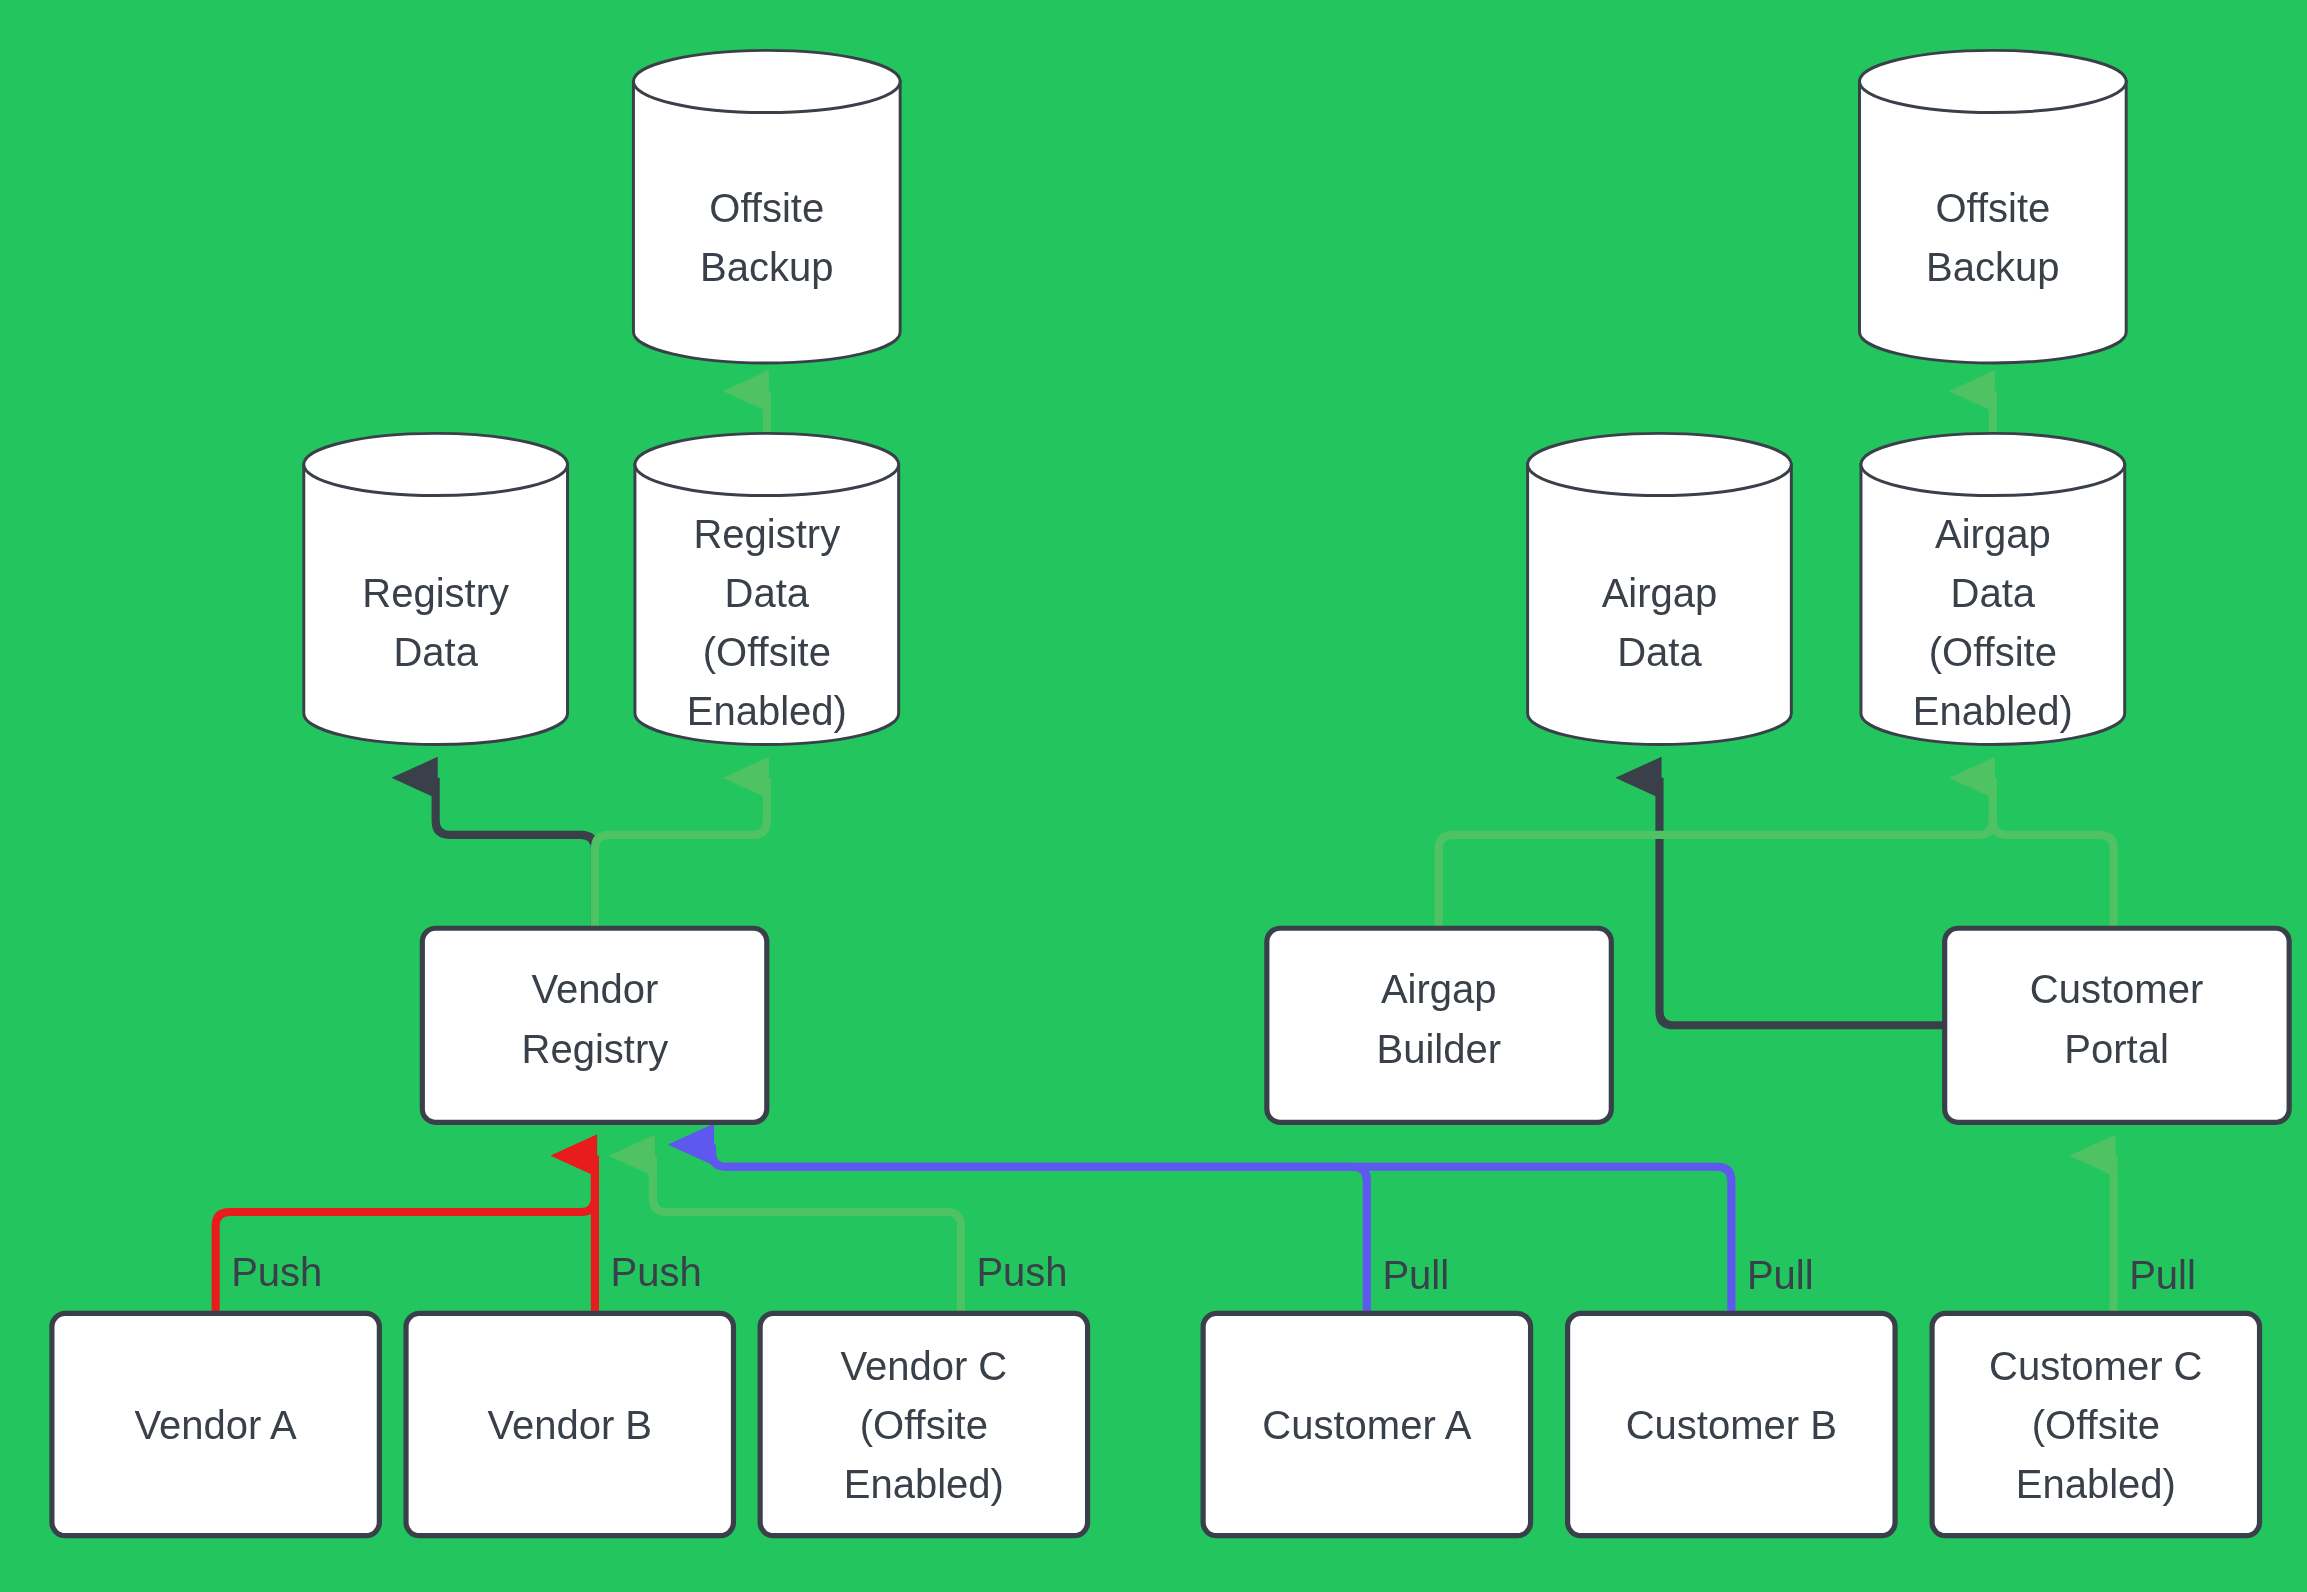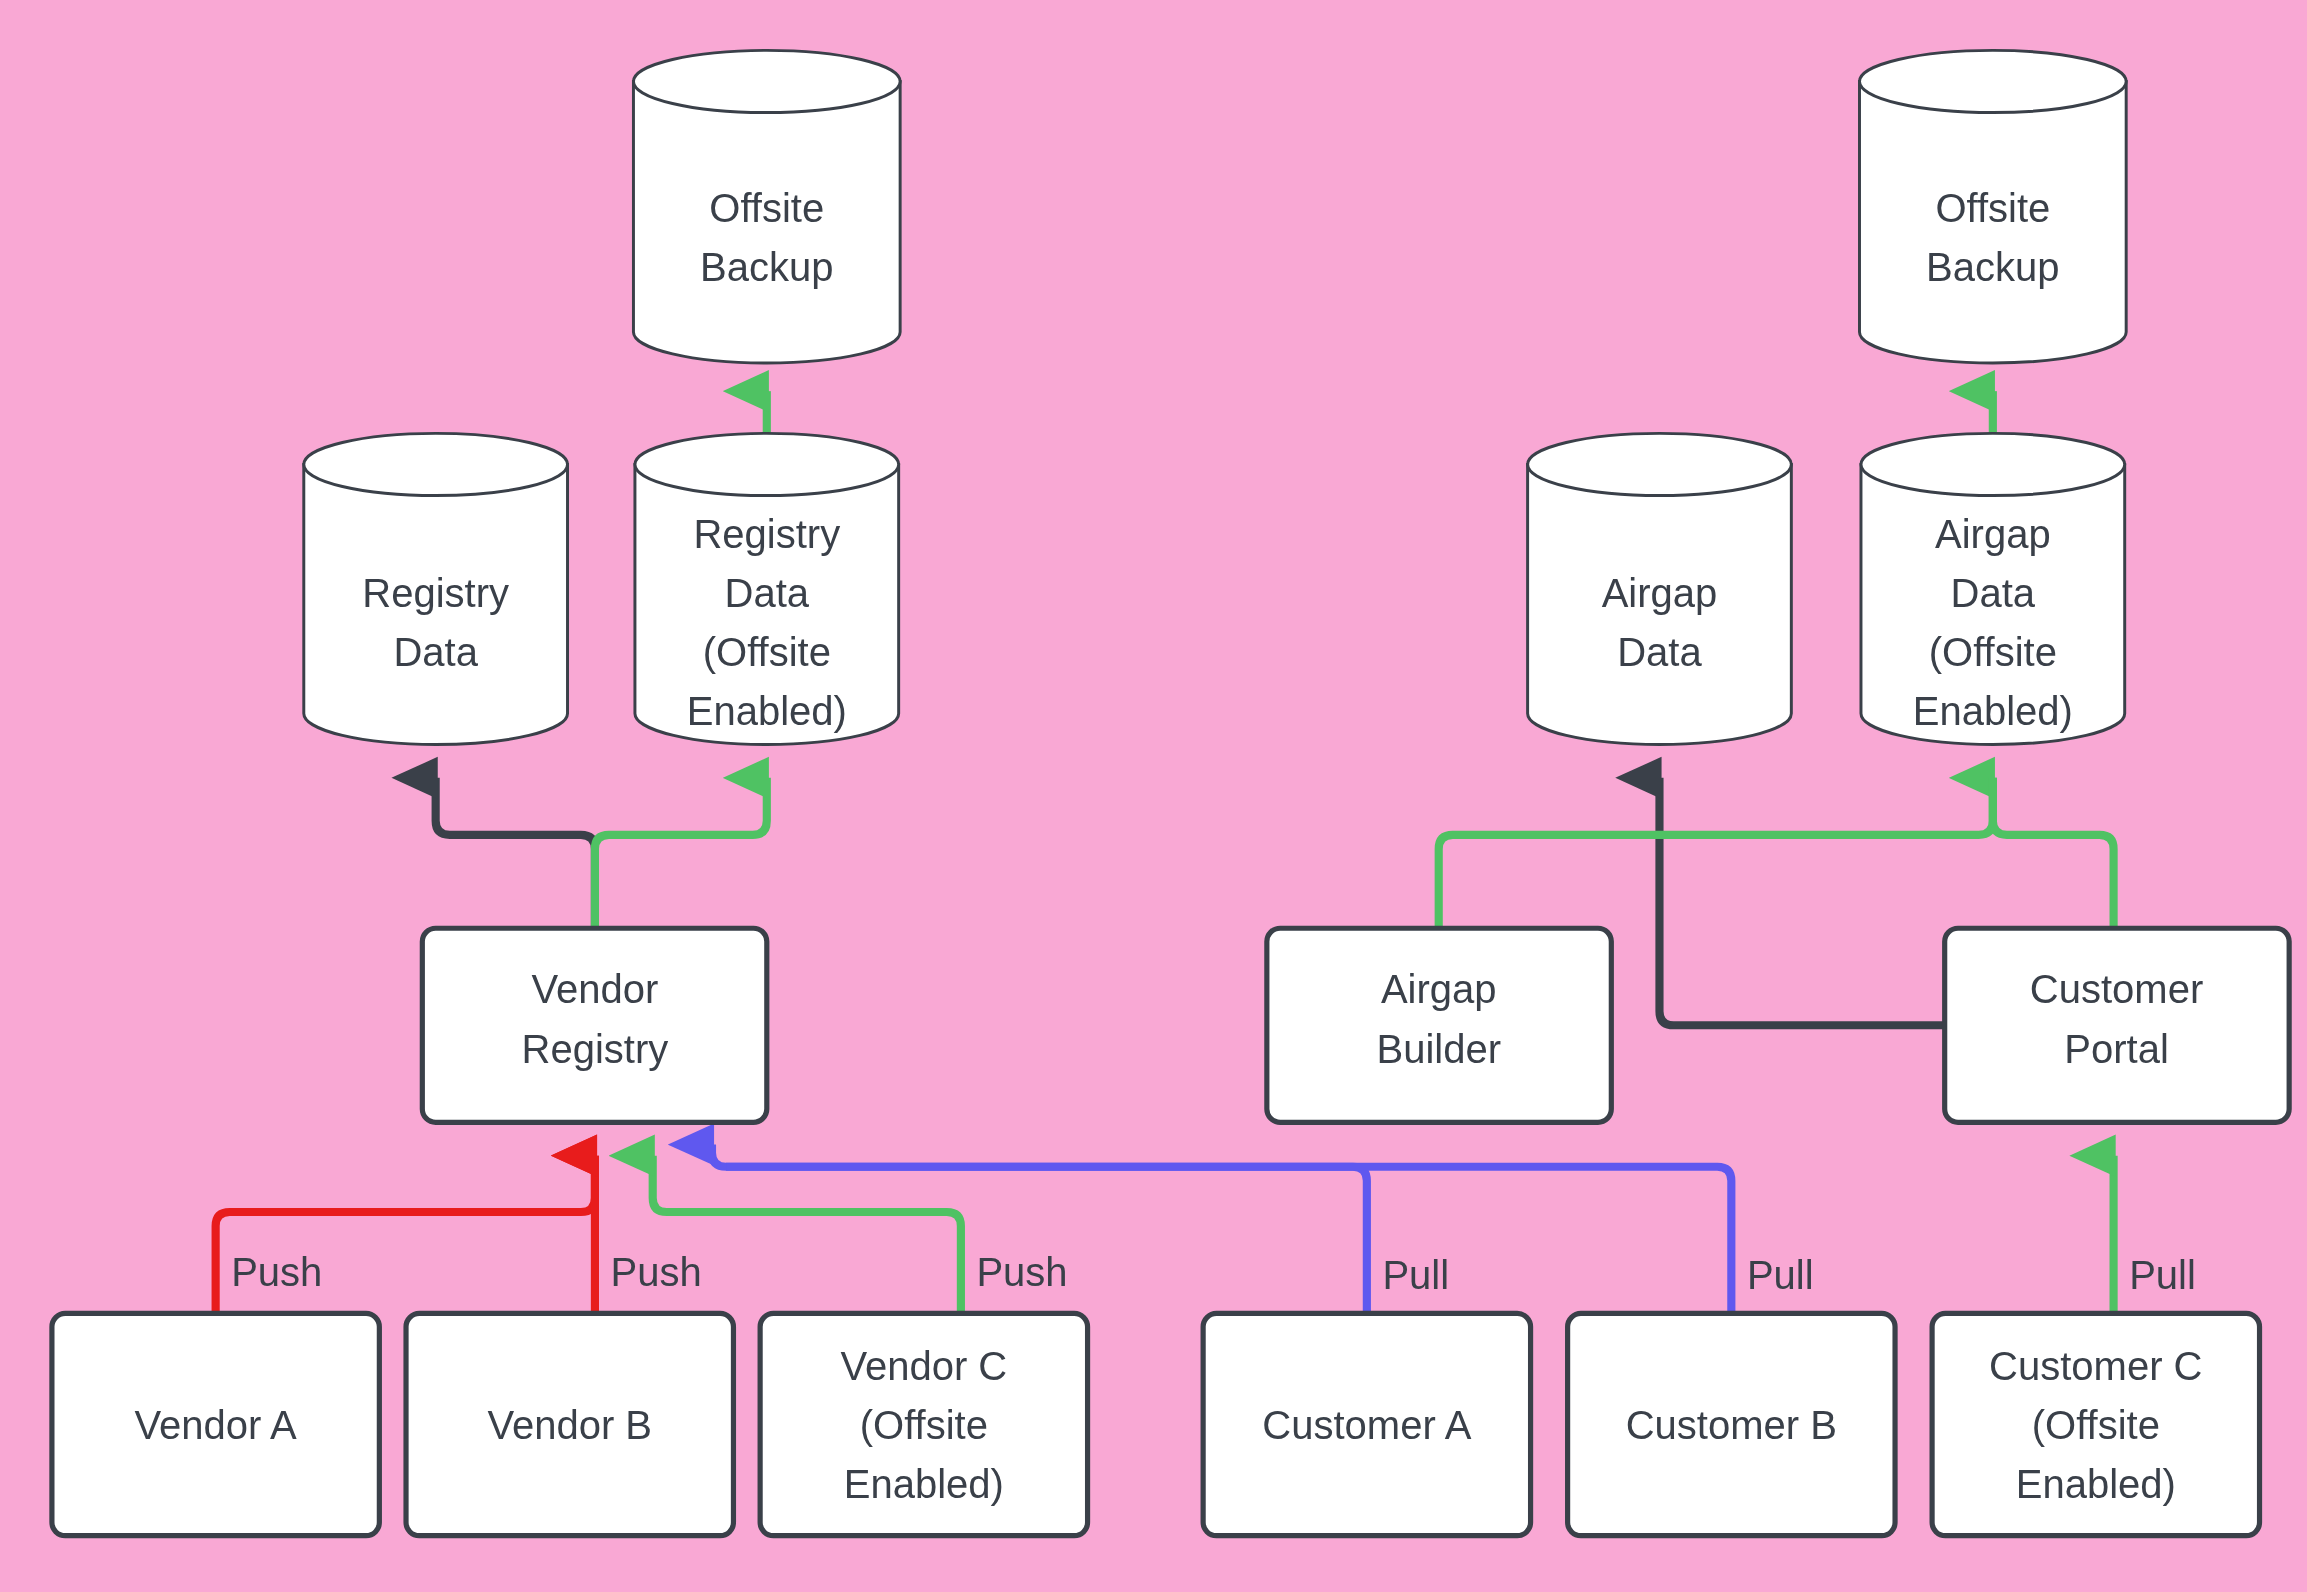--- a/index.html
+++ b/index.html
@@ -5,21 +5,21 @@
 <style>
   html,body{margin:0;padding:0;background:#ffffff;}
   body{
     font-family:"Liberation Sans","DejaVu Sans",sans-serif;
     -webkit-font-smoothing:antialiased;
   }
   #stage{
     position:relative;
     width:2307px;
     height:1592px;
-    background:#f9a8d4;
+    background:#22c55e;
     overflow:hidden;
   }
   #diagram-svg{
     position:absolute;
     left:0; top:0;
     width:2307px;
     height:1592px;
     display:block;
   }
   .node-label{

